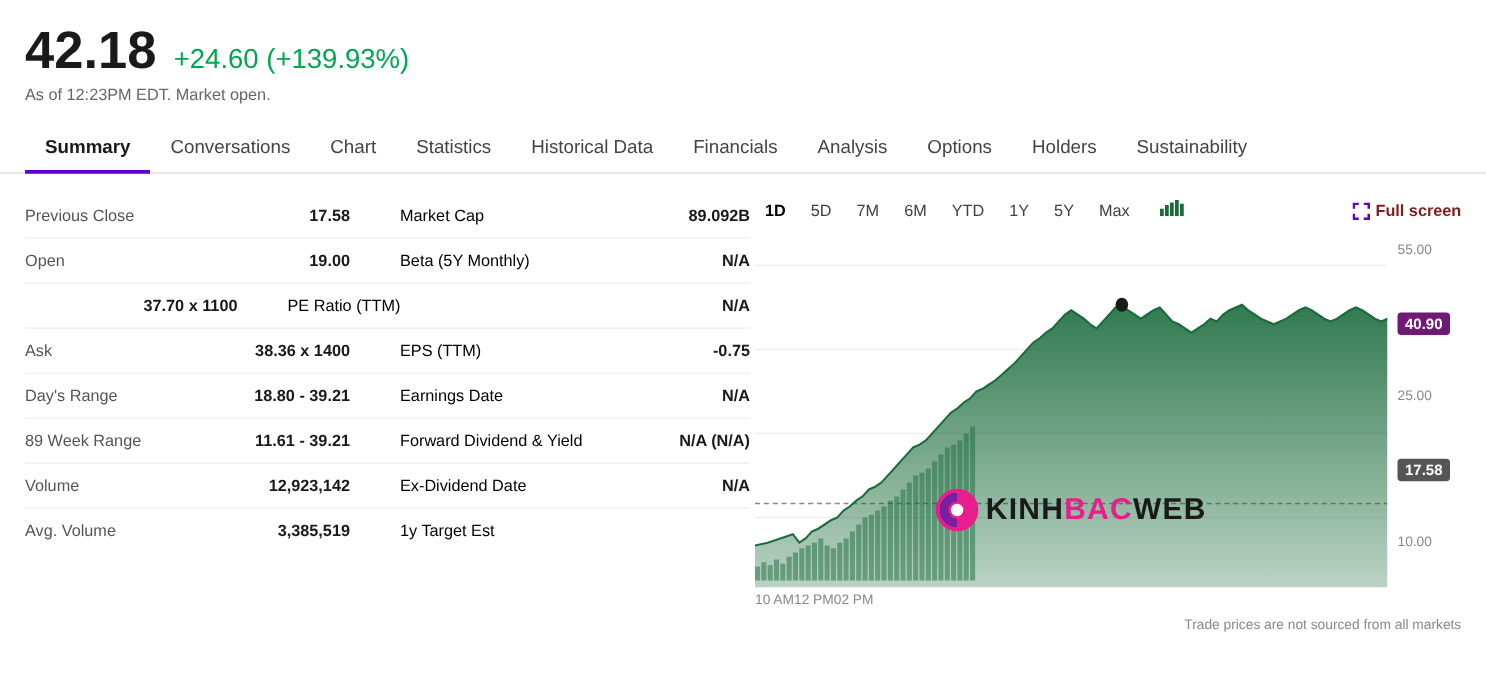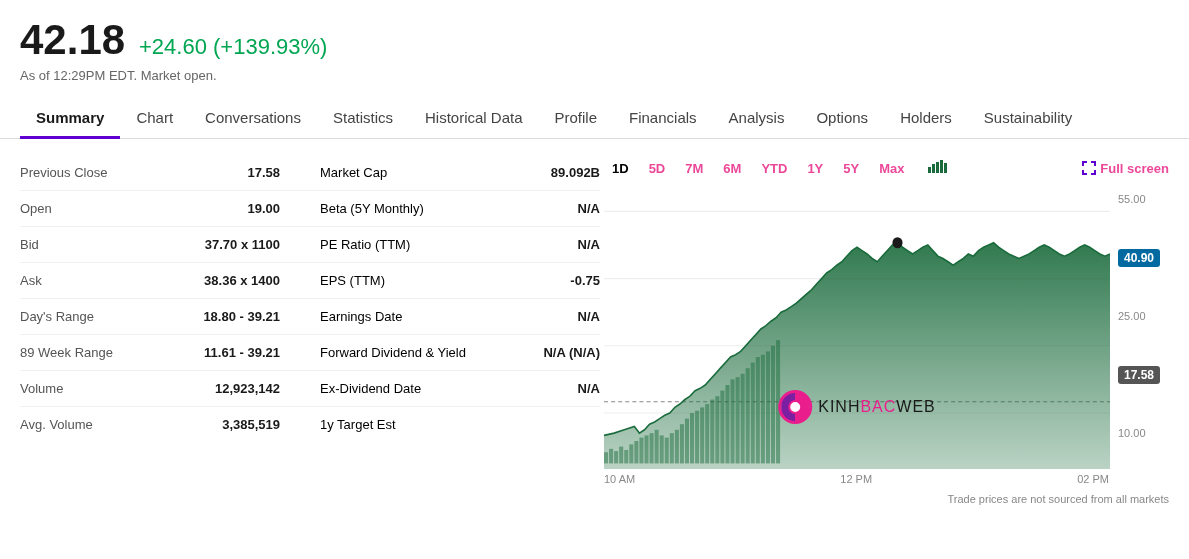--- a/index.html
+++ b/index.html
@@ -19,55 +19,54 @@
     .stats-table { flex: 0 0 580px; }
     .stats-row { display: flex; padding: 10px 0; border-bottom: 1px solid #f0f0f0; }
     .stats-row:last-child { border-bottom: none; }
     .stats-label { flex: 0 0 180px; color: #555; font-size: 13px; }
     .stats-value { flex: 1; font-weight: 600; font-size: 13px; color: #1a1a1a; text-align: right; padding-right: 40px; }
     .stats-label2 { flex: 0 0 200px; color: #000000; font-size: 13px; }
     .stats-value2 { flex: 1; font-weight: 600; font-size: 13px; color: #1a1a1a; text-align: right; }
     
     .chart-section { flex: 1; }
     .chart-controls { display: flex; align-items: center; gap: 4px; margin-bottom: 8px; }
-    .time-btn { padding: 4px 8px; font-size: 13px; color: #ec4899; cursor: pointer; border: none; background: none; border-radius: 4px; font-weight: bold; }
+    .time-btn { padding: 4px 8px; font-size: 13px; color: #404040; cursor: pointer; border: none; background: none; border-radius: 4px; }
     .time-btn.active { color: #000000; font-weight: 700; }
     .chart-icon-btn { margin-left: 4px; padding: 4px 8px; border: none; background: none; cursor: pointer; color: #555; font-size: 16px; }
-    .fullscreen-btn { margin-left: auto; color: #ec4899; font-size: 13px; font-weight: 600; cursor: pointer; border: none; background: none; display: flex; align-items: center; gap: 4px; }
+    .fullscreen-btn { margin-left: auto; color: #7f1d1d; font-size: 13px; font-weight: 600; cursor: pointer; border: none; background: none; display: flex; align-items: center; gap: 4px; }
     
     .chart-wrapper { position: relative; width: 100%; height: 280px; }
     .chart-svg { width: 100%; height: 100%; }
     
     .chart-note { font-size: 11px; color: #888; margin-top: 4px; text-align: right; }
-    .x-labels { display: flex; justify-content: space-between; padding: 4px 0; padding-right: 60px; }
+    .x-labels { display: flex; padding: 4px 0; padding-right: 60px; }
     .x-label { font-size: 11px; color: #888; }
 
     .watermark { position: absolute; bottom: 40px; left: 50%; transform: translateX(-50%); display: flex; align-items: center; gap: 6px; }
   </style>
 </head>
 <body>
 
 <div class="header">
   <div>
     <span class="price-main">42.18</span>
     <span class="price-change">
       <span>+24.60</span>
       <span>(+139.93%)</span>
     </span>
   </div>
-  <div class="price-subtext">As of 12:29PM EDT. Market open.</div>
+  <div class="price-subtext">As of 12:23PM EDT. Market open.</div>
 </div>
 
 <nav class="nav-tabs">
   <a class="nav-tab active">Summary</a>
+  <a class="nav-tab">Conversations</a>
   <a class="nav-tab">Chart</a>
-  <a class="nav-tab">Conversations</a>
   <a class="nav-tab">Statistics</a>
   <a class="nav-tab">Historical Data</a>
-  <a class="nav-tab">Profile</a>
   <a class="nav-tab">Financials</a>
   <a class="nav-tab">Analysis</a>
   <a class="nav-tab">Options</a>
   <a class="nav-tab">Holders</a>
   <a class="nav-tab">Sustainability</a>
 </nav>
 
 <div class="main-content">
   <div class="stats-table">
     <div class="stats-row">
@@ -76,21 +75,20 @@
       <span class="stats-label2">Market Cap</span>
       <span class="stats-value2">89.092B</span>
     </div>
     <div class="stats-row">
       <span class="stats-label">Open</span>
       <span class="stats-value">19.00</span>
       <span class="stats-label2">Beta (5Y Monthly)</span>
       <span class="stats-value2">N/A</span>
     </div>
     <div class="stats-row">
-      <span class="stats-label">Bid</span>
       <span class="stats-value">37.70 x 1100</span>
       <span class="stats-label2">PE Ratio (TTM)</span>
       <span class="stats-value2">N/A</span>
     </div>
     <div class="stats-row">
       <span class="stats-label">Ask</span>
       <span class="stats-value">38.36 x 1400</span>
       <span class="stats-label2">EPS (TTM)</span>
       <span class="stats-value2">-0.75</span>
     </div>
@@ -207,28 +205,28 @@
           <rect x="165" y="140" width="4" height="105" fill="#1a6b3c" opacity="0.5"></rect>
           <rect x="170" y="135" width="4" height="110" fill="#1a6b3c" opacity="0.5"></rect>
 
           <circle cx="290" cy="48" r="5" fill="#1a1a1a"></circle>
         </svg>
         
         <div class="watermark" style="position:absolute; bottom:45px; left:50%; transform:translateX(-50%); display:flex; align-items:center; gap:6px;">
           <div style="width:34px; height:34px; border-radius:50%; background: conic-gradient(#e91e8c 0deg 180deg, #7b1fa2 180deg 360deg); border:3px solid #e91e8c; display:flex; align-items:center; justify-content:center;">
             <div style="width:14px; height:14px; border-radius:50%; background:#fff; border:2px solid #e91e8c;"></div>
           </div>
-          <span style="font-size:16px; font-weight:400; color:#1a1a1a; letter-spacing:1px;">KINH<span style="color:#e91e8c;">BAC</span>WEB</span>
+          <span style="font-size:24px; font-weight:700; color:#1a1a1a; letter-spacing:1px;">KINH<span style="color:#e91e8c;">BAC</span>WEB</span>
         </div>
       </div>
 
       <div style="width:55px; display:flex; flex-direction:column; justify-content:space-between; padding:4px 0 30px 4px;">
         <span style="font-size:11px; color:#888;">55.00</span>
         <div style="position:relative;">
-          <span style="display:inline-block; background:#0369a1; color:#fff; padding:2px 6px; border-radius:3px; font-size:12px; font-weight:600;">40.90</span>
+          <span style="display:inline-block; background:#701a75; color:#fff; padding:2px 6px; border-radius:3px; font-size:12px; font-weight:600;">40.90</span>
         </div>
         <span style="font-size:11px; color:#888;">25.00</span>
         <div>
           <span style="display:inline-block; background:#555; color:#fff; padding:2px 6px; border-radius:3px; font-size:12px; font-weight:600;">17.58</span>
         </div>
         <span style="font-size:11px; color:#888;">10.00</span>
       </div>
     </div>
 
     <div class="x-labels">

